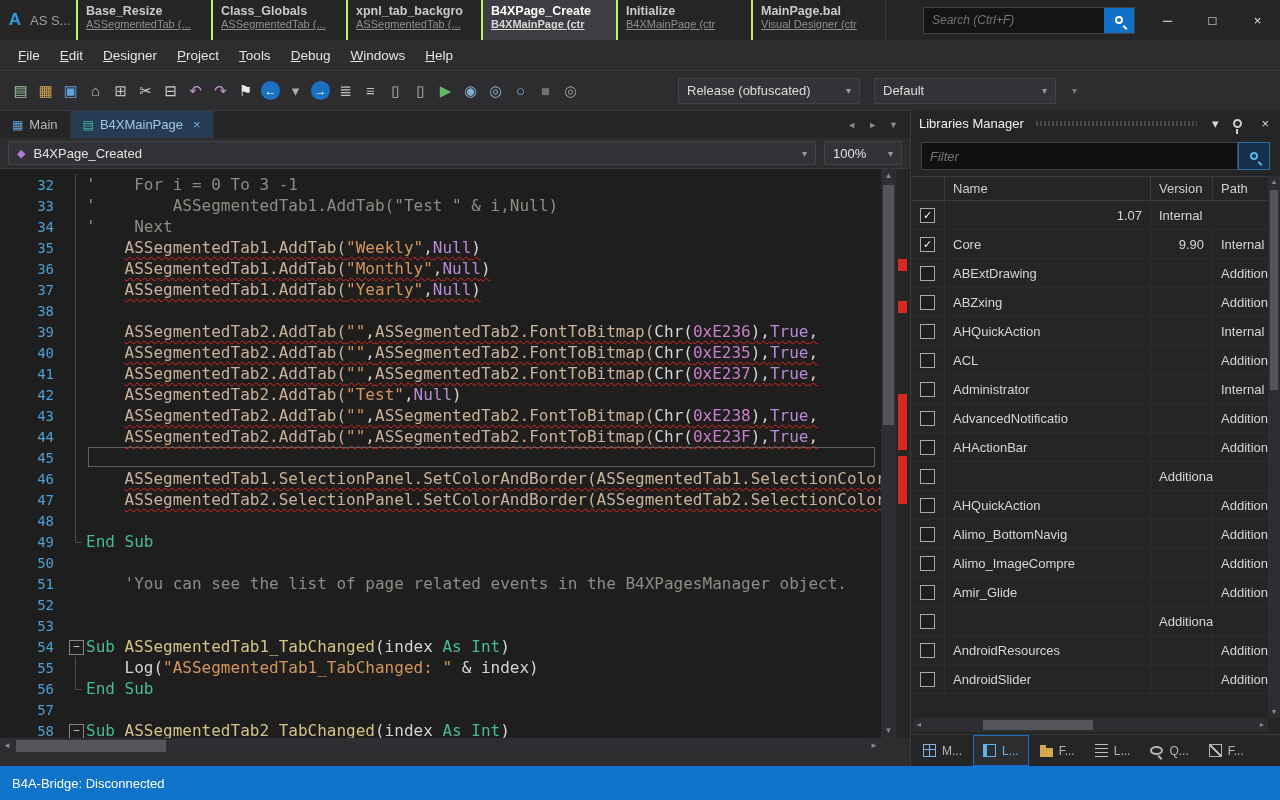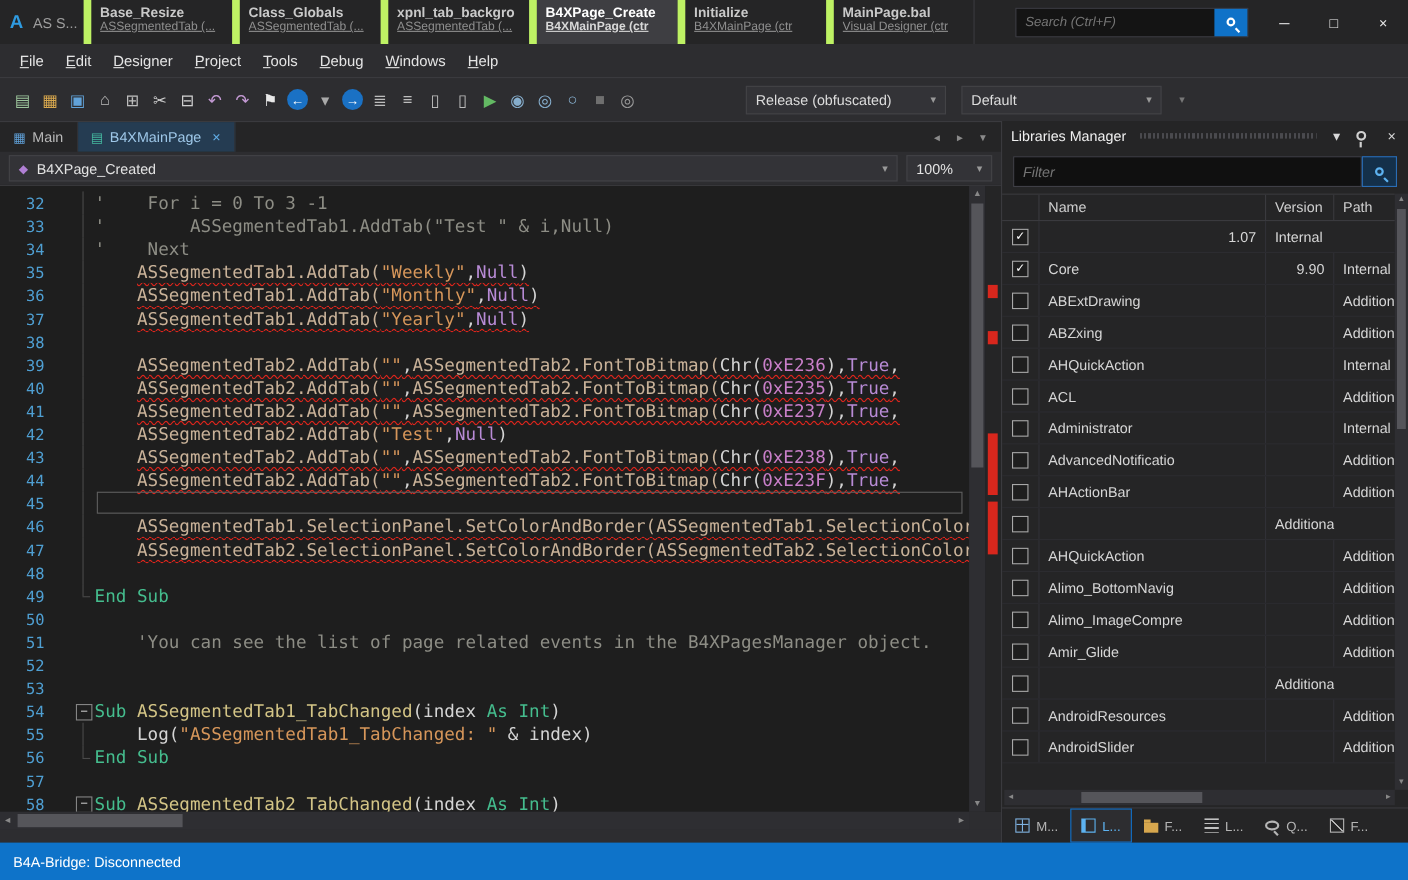--- a/index.html
+++ b/index.html
@@ -5,21 +5,21 @@
   *{margin:0;padding:0;box-sizing:border-box}
   html,body{background:#1e1e1e}
   body{font-family:"Liberation Sans",sans-serif}
   .app{width:1280px;height:800px;display:flex;flex-direction:column;background:#2d2d30;color:#ccc;overflow:hidden;position:relative}
 
   
   .titlebar{flex:0 0 40px;background:#252526;display:flex;align-items:stretch}
   .logo{width:30px;display:flex;align-items:center;justify-content:center;color:#2f9be0;font-weight:bold;font-size:17px}
   .app-title{align-self:center;color:#9d9d9d;font-size:13px;width:46px;white-space:nowrap;overflow:hidden}
   .htabs{display:flex}
-  .htab{width:135px;padding:4px 8px 2px;border-left:7px solid #bef264;overflow:hidden}
+  .htab{width:135px;padding:4px 8px 2px;border-left:2px solid #bef264;overflow:hidden}
   .htab:last-child{border-right:1px solid #3a3a3e}
   .htab .t1{font-size:12.5px;color:#c9c9c9;font-weight:bold;white-space:nowrap;overflow:hidden}
   .htab .t2{font-size:11px;color:#8f8f8f;white-space:nowrap;overflow:hidden;text-decoration:underline}
   .htab.active{background:#3e3e42}
   .htab.active .t1{color:#fff}
   .htab.active .t2{color:#d8d8d8;font-weight:bold}
   .tb-search{margin-left:auto;margin-right:10px;align-self:center;display:flex;width:212px;height:27px;background:#141414;border:1px solid #3f3f46}
   .tb-search input{flex:1;background:transparent;border:none;outline:none;color:#aaa;font-style:italic;font-size:12px;padding:0 8px;font-family:inherit;min-width:0}
   .tb-search-btn{width:30px;background:#0f72c8;border:none;display:flex;align-items:center;justify-content:center;cursor:pointer}
   .mag{width:8px;height:8px;border:2px solid #fff;border-radius:50%;position:relative;display:inline-block}
@@ -56,21 +56,21 @@
   .editor-header{flex:0 0 30px;background:#2d2d30;display:flex;align-items:center;padding:2px 8px;gap:8px}
   .eh-combo{flex:1;height:24px;background:#333337;border:1px solid #434346;display:flex;align-items:center;padding:0 8px;font-size:13px;color:#e3e3e3;gap:8px}
   .eh-obj-icon{color:#b07fd4;font-size:11px}
   .sp{flex:1}
   .eh-zoom{width:78px;height:24px;background:#333337;border:1px solid #434346;display:flex;align-items:center;justify-content:space-between;padding:0 8px;font-size:13px;color:#e3e3e3}
 
   
   .code-wrap{flex:1;display:flex;min-height:0;background:#1e1e1e;border-top:1px solid #3a3a3e}
   .code-area{flex:1;overflow:hidden;position:relative;padding-top:5px;padding-left:10px}
   .line{height:21px;white-space:pre;font-family:"DejaVu Sans Mono",monospace;font-size:16px;line-height:21px;position:relative}
-  .gut{display:inline-block;width:56px;text-align:center;padding-right:12px;color:#4f9fd2;font-size:14px}
+  .gut{display:inline-block;width:56px;text-align:right;padding-right:12px;color:#4f9fd2;font-size:14px}
   .fold{display:inline-block;width:20px;height:21px;vertical-align:top;position:relative}
   .fold.f-v::before{content:"";position:absolute;left:9px;top:0;bottom:0;width:1px;background:#4a4a4a}
   .fold.f-e::before{content:"";position:absolute;left:9px;top:0;height:11px;width:1px;background:#4a4a4a}
   .fold.f-e::after{content:"";position:absolute;left:9px;top:11px;width:7px;height:1px;background:#4a4a4a}
   .fold.f-box::before{content:"−";position:absolute;left:3px;top:4px;width:13px;height:13px;border:1px solid #848484;color:#c8c8c8;font-size:11px;line-height:11px;text-align:center;background:#1e1e1e}
   .seg.cm{color:#8d8d85}.seg.pl{color:#d4d4d4}.seg.ws{color:#d4d4d4}
   .seg.obj{color:#c9b299}.seg.str{color:#d6965a}.seg.kw{color:#45bd8e}
   .seg.kwv{color:#b88bd6}.seg.hex{color:#c97fc9}.seg.meth{color:#d3c486}
   .line.err .seg:not(.ws){text-decoration:underline wavy #e0241b 1px;text-underline-offset:3px}
   .curbox{position:absolute;left:78px;right:6px;top:0;height:20px;border:1px solid #5f5f5f}

